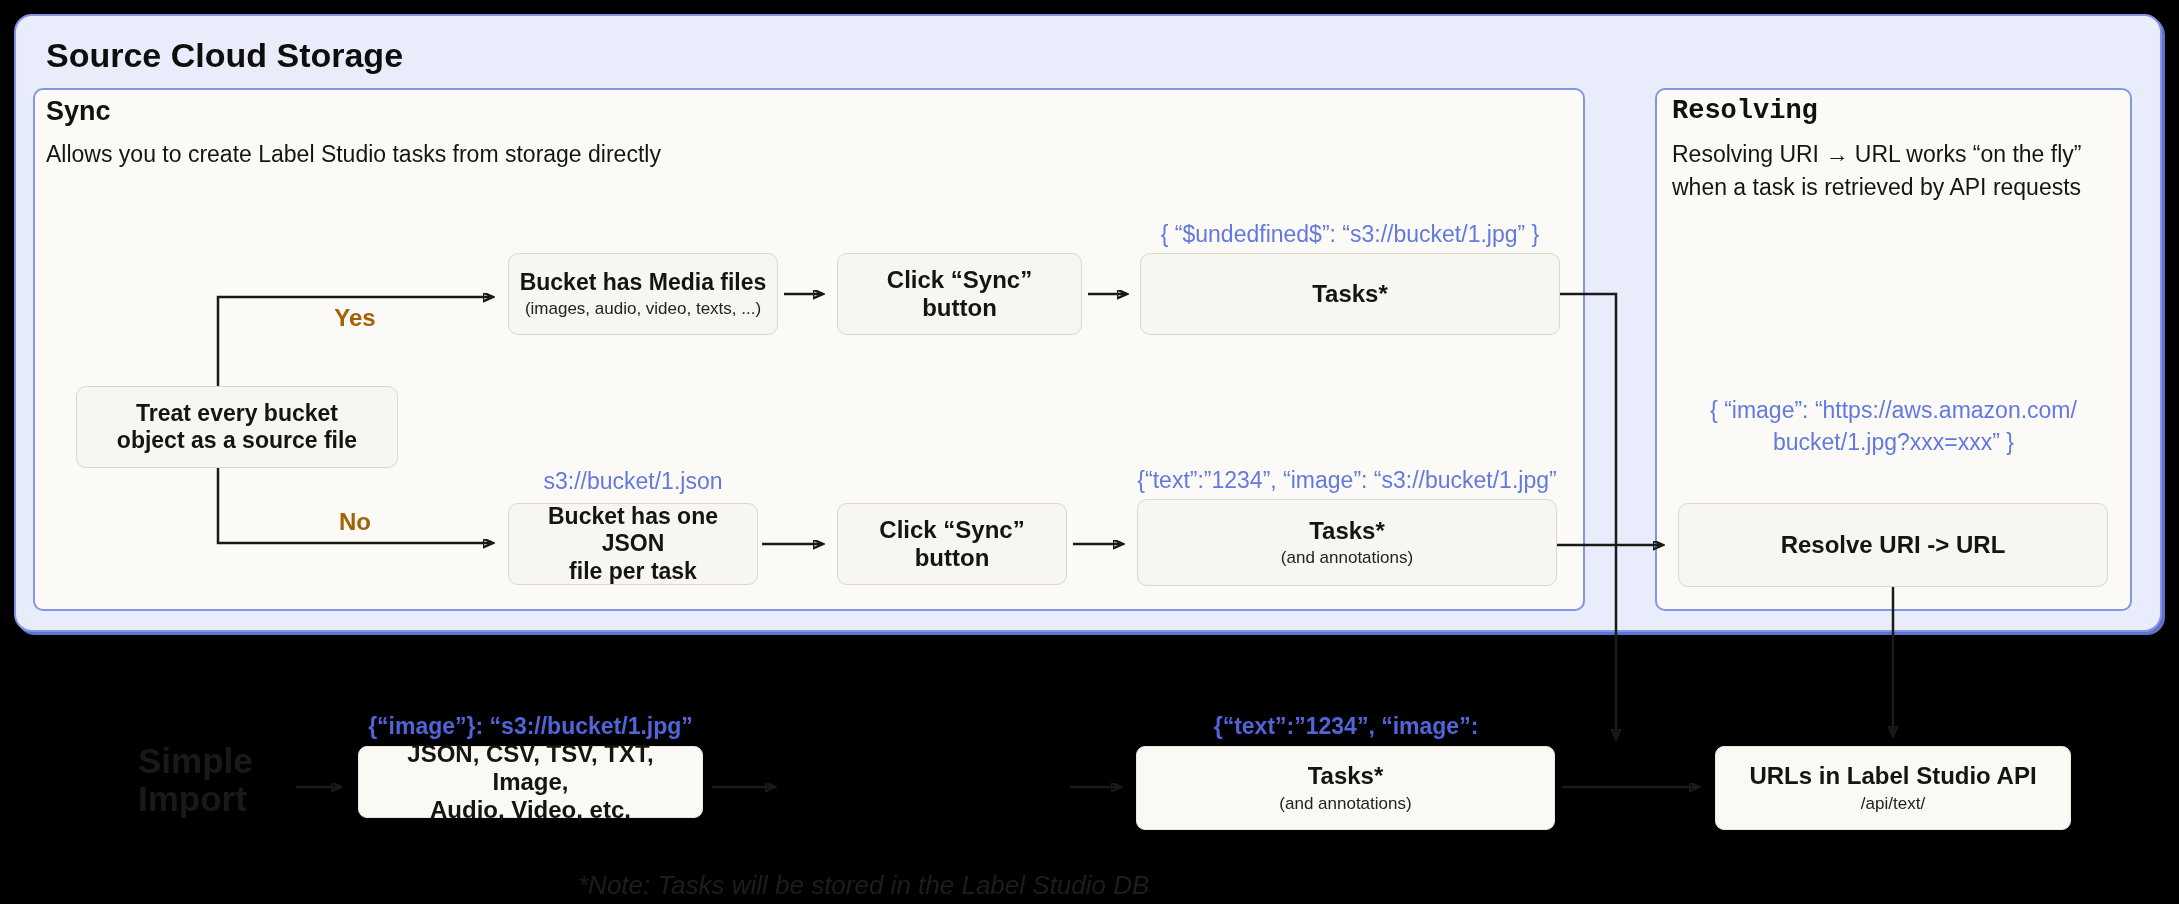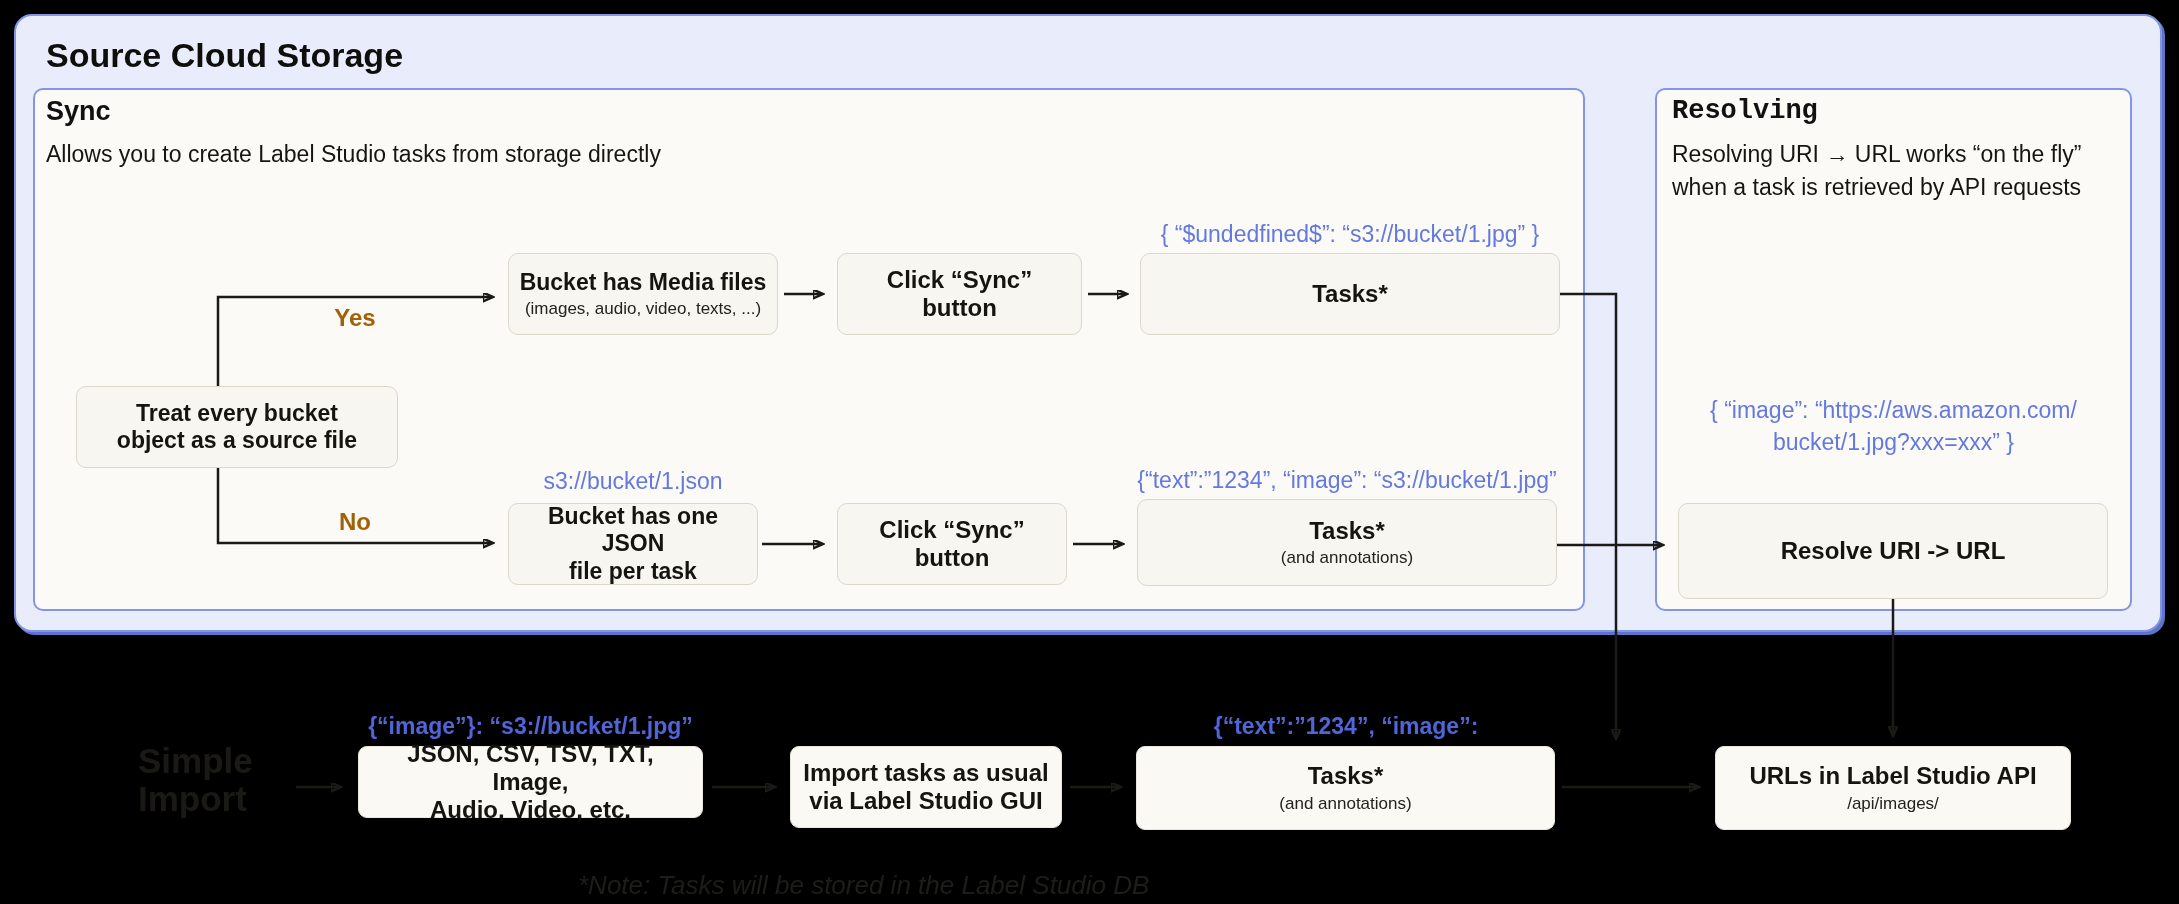--- a/index.html
+++ b/index.html
@@ -114,44 +114,40 @@
   </div>
   <div class="node" style="left:837px;top:503px;width:230px;height:82px;">
     <div class="node-title">Click “Sync” button</div>
   </div>
   <div class="blue-label" style="left:1137px;top:464px;width:420px;">{“text”:”1234”,  “image”: “s3://bucket/1.jpg” }</div>
   <div class="node" style="left:1137px;top:499px;width:420px;height:87px;">
     <div class="node-title">Tasks*</div>
     <div class="node-sub">(and annotations)</div>
   </div>
 
-  <div class="node" style="left:1678px;top:503px;width:430px;height:96px;">
+  <div class="node" style="left:1678px;top:503px;width:430px;height:84px;">
     <div class="node-title">Resolve URI -&gt; URL</div>
   </div>
 
   <div class="dark-title">Simple
 Import</div>
 
   <div class="blue-label bold" style="left:358px;top:710px;width:345px;">{“image”}: “s3://bucket/1.jpg”</div>
   <div class="node dark" style="left:358px;top:746px;width:345px;height:72px;">
     <div class="node-title">JSON, CSV, TSV, TXT, Image,
 Audio, Video, etc.</div>
   </div>
 
-  <div class="node dark" style="left:790px;top:746px;width:272px;height:82px;">
-    <div class="node-title">Import tasks as usual
-via Label Studio GUI</div>
-  </div>
 
   <div class="blue-label bold" style="left:1136px;top:710px;width:420px;">{“text”:”1234”,  “image”: “s3://bucket/1.jpg” }</div>
   <div class="node dark" style="left:1136px;top:746px;width:419px;height:84px;">
     <div class="node-title">Tasks*</div>
     <div class="node-sub">(and annotations)</div>
   </div>
 
   <div class="node dark" style="left:1715px;top:746px;width:356px;height:84px;">
     <div class="node-title">URLs in Label Studio API</div>
-    <div class="node-sub">/api/images/</div>
+    <div class="node-sub">/api/text/</div>
   </div>
 
   <div class="note">*Note: Tasks will be stored in the Label Studio DB</div>
 
 </div>
 
 </body></html>

